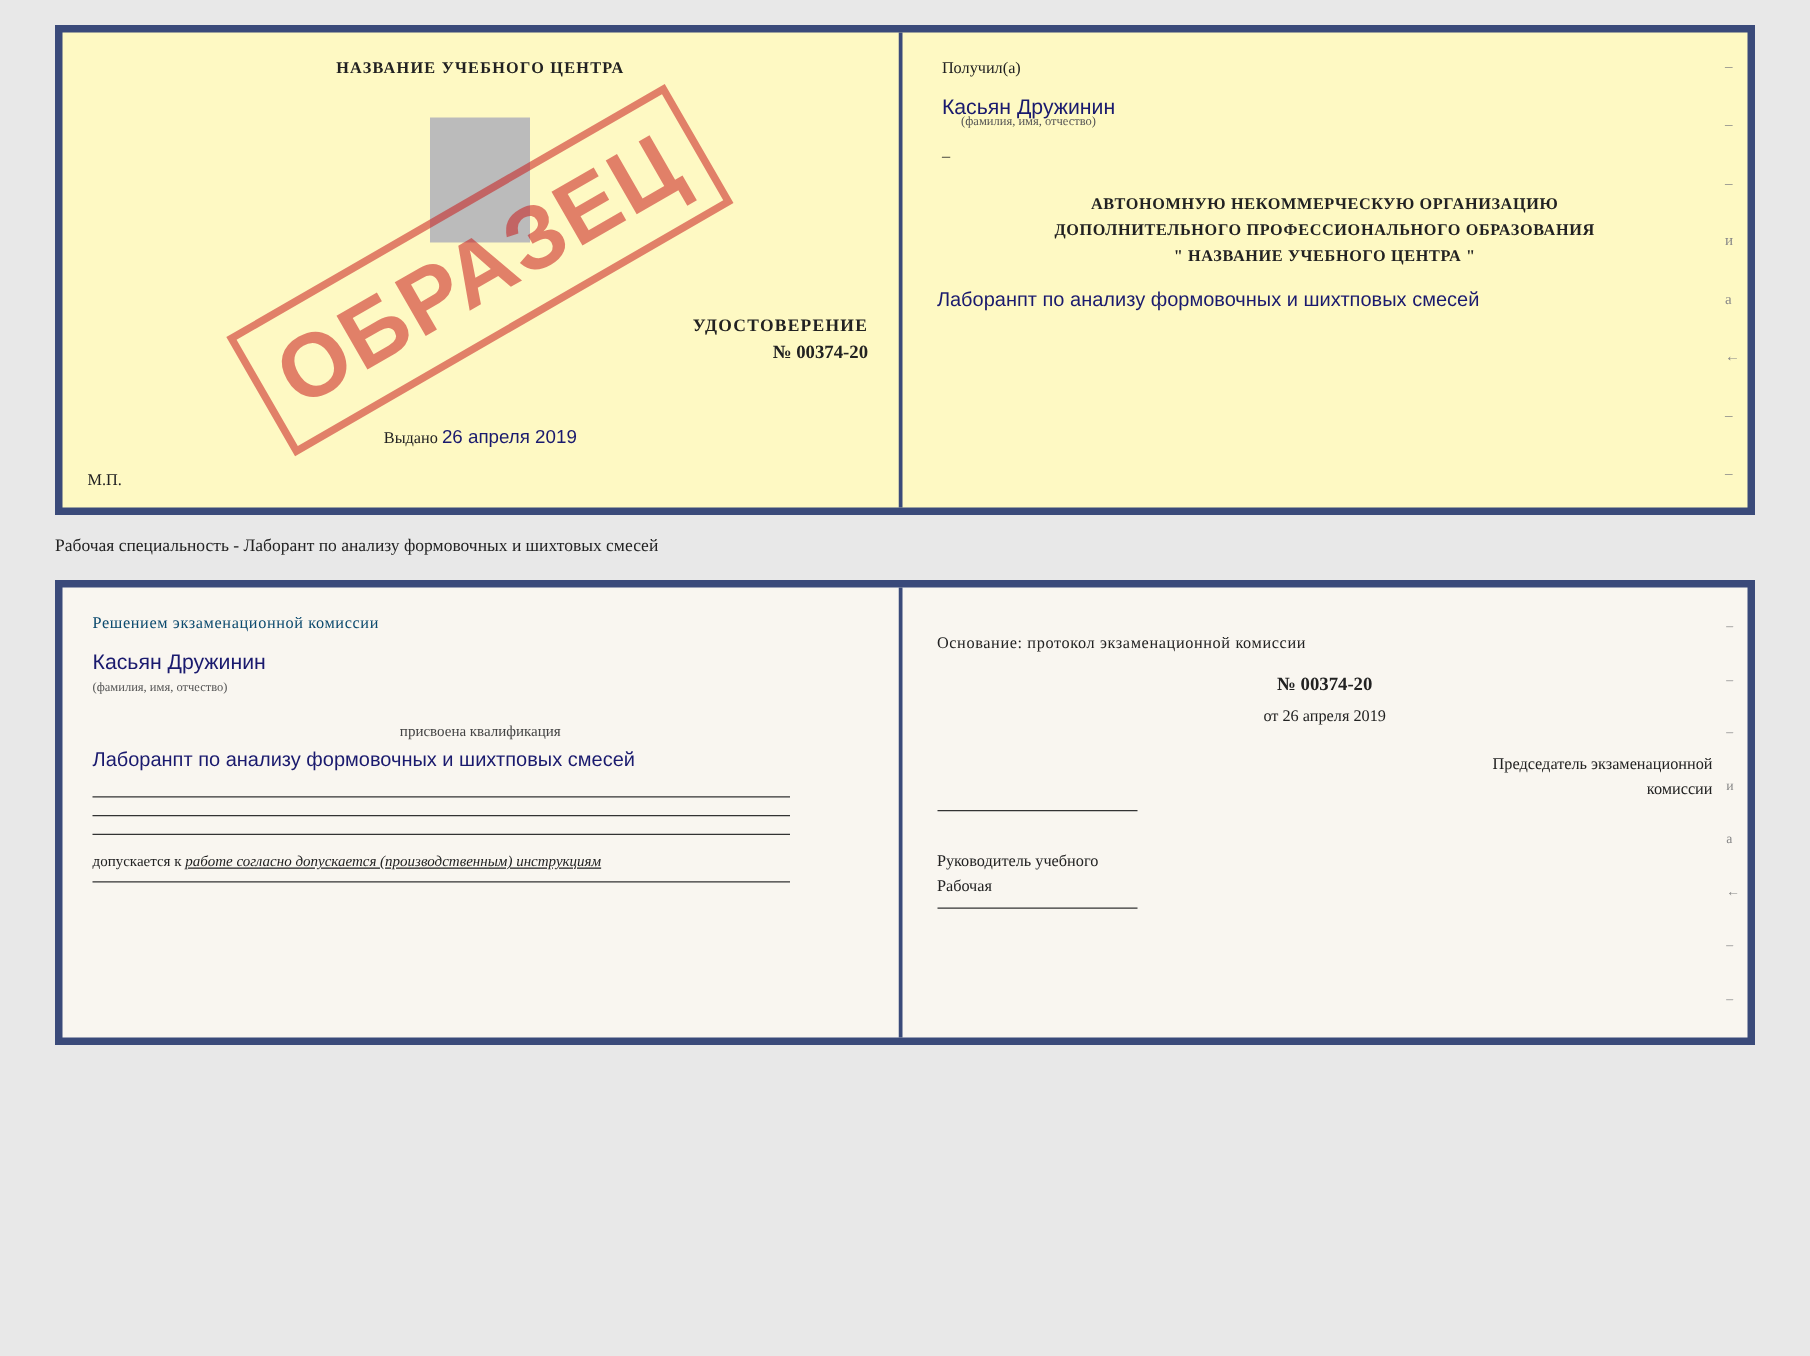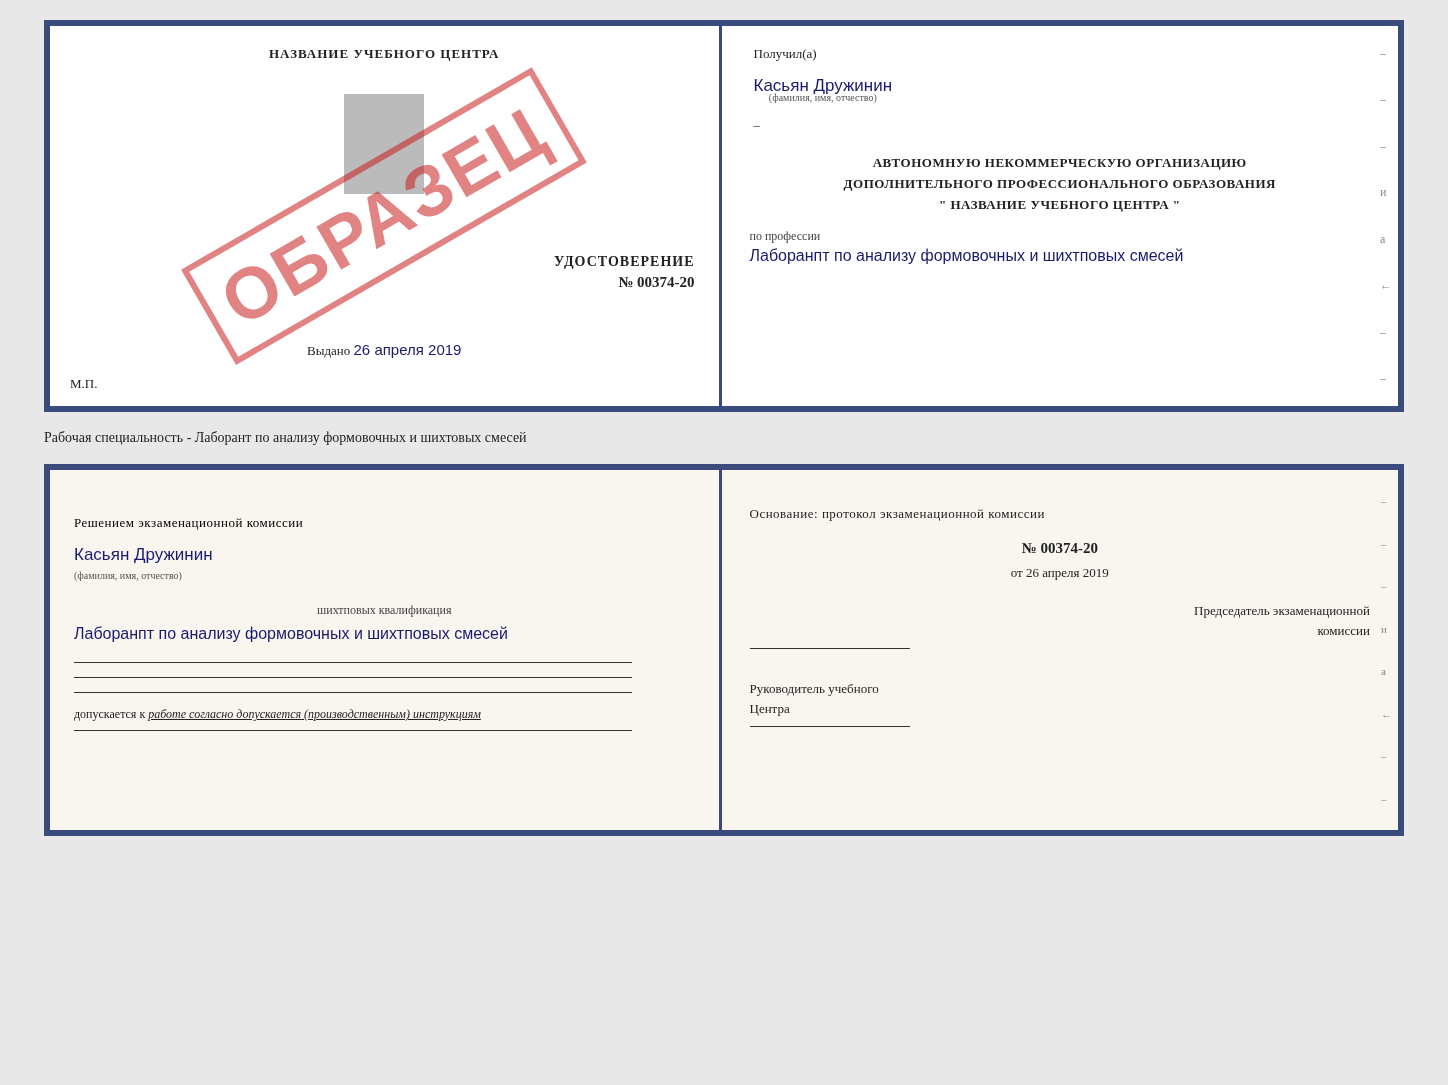--- a/index.html
+++ b/index.html
@@ -18,21 +18,21 @@
       display: flex;
       flex-direction: column;
       gap: 12px;
       width: 1360px;
     }
 
     
     .booklet {
       display: flex;
       border: 6px solid #3a4a7a;
-      background: #ffffff;
+      background: #fef9c3;
       position: relative;
     }
 
     .booklet-left {
       flex: 1;
       border-right: 3px solid #3a4a7a;
       padding: 20px 24px;
       position: relative;
       min-height: 380px;
     }
@@ -227,24 +227,23 @@
     }
 
     .booklet-bottom-right {
       flex: 1;
       padding: 36px 28px;
       position: relative;
     }
 
     .resheniem-line {
       font-size: 13px;
-      color: #000000;
+      color: #0c4a6e;
       letter-spacing: 0.5px;
       margin-bottom: 14px;
-      margin-top: 25px;
     }
 
     .name-handwritten {
       font-family: 'Comic Sans MS', cursive, sans-serif;
       color: #1a1a6e;
       font-size: 17px;
       margin-bottom: 2px;
     }
 
     .fio-small {
@@ -386,21 +385,20 @@
       </div>
 
 
       <div class="org-block">
         <div>АВТОНОМНУЮ НЕКОММЕРЧЕСКУЮ ОРГАНИЗАЦИЮ</div>
         <div>ДОПОЛНИТЕЛЬНОГО ПРОФЕССИОНАЛЬНОГО ОБРАЗОВАНИЯ</div>
         <div>"    НАЗВАНИЕ УЧЕБНОГО ЦЕНТРА    "</div>
       </div>
 
       <div class="po-professii-block">
-        <div class="label">по профессии</div>
         <div class="handwritten" style="font-size:16px; line-height:1.5;">Лаборанпт по анализу формовочных и шихтповых смесей</div>
       </div>
 
       <div class="right-side-lines">
         <span class="side-dash">–</span>
         <span class="side-dash">–</span>
         <span class="side-dash">–</span>
         <span class="side-dash">и</span>
         <span class="side-dash">а</span>
         <span class="side-dash">←</span>
@@ -418,21 +416,21 @@
     <div class="booklet-bottom-left">
 
       <div class="resheniem-line">Решением  экзаменационной  комиссии</div>
 
       <div style="position:relative; display:inline-block; margin-bottom: 4px;">
         <span class="name-handwritten">Касьян  Дружинин</span><br>
         <span class="fio-small">(фамилия, имя, отчество)</span>
       </div>
 
       <div class="prisvoena-block">
-        <div class="prisvoena-label">шихтповых квалификация</div>
+        <div class="prisvoena-label">присвоена квалификация</div>
         <div class="kvalifikaciya-handwritten">Лаборанпт по анализу формовочных и шихтповых смесей</div>
       </div>
 
       <div class="bottom-lines-block">
         <div class="solid-line"></div>
         <div class="solid-line"></div>
         <div class="solid-line"></div>
       </div>
 
       <div class="dopuskaetsya-block">
@@ -456,21 +454,21 @@
       </div>
 
       <div class="predsedatel-block">
         <div>Председатель экзаменационной</div>
         <div>комиссии</div>
         <div class="sign-line"></div>
       </div>
 
       <div class="rukovoditel-block">
         <div>Руководитель учебного</div>
-        <div>Центра</div>
+        <div>Рабочая</div>
         <div class="sign-line"></div>
       </div>
 
       <div class="right-edge-marks">
         <span class="edge-mark">–</span>
         <span class="edge-mark">–</span>
         <span class="edge-mark">–</span>
         <span class="edge-mark">и</span>
         <span class="edge-mark">а</span>
         <span class="edge-mark">←</span>

